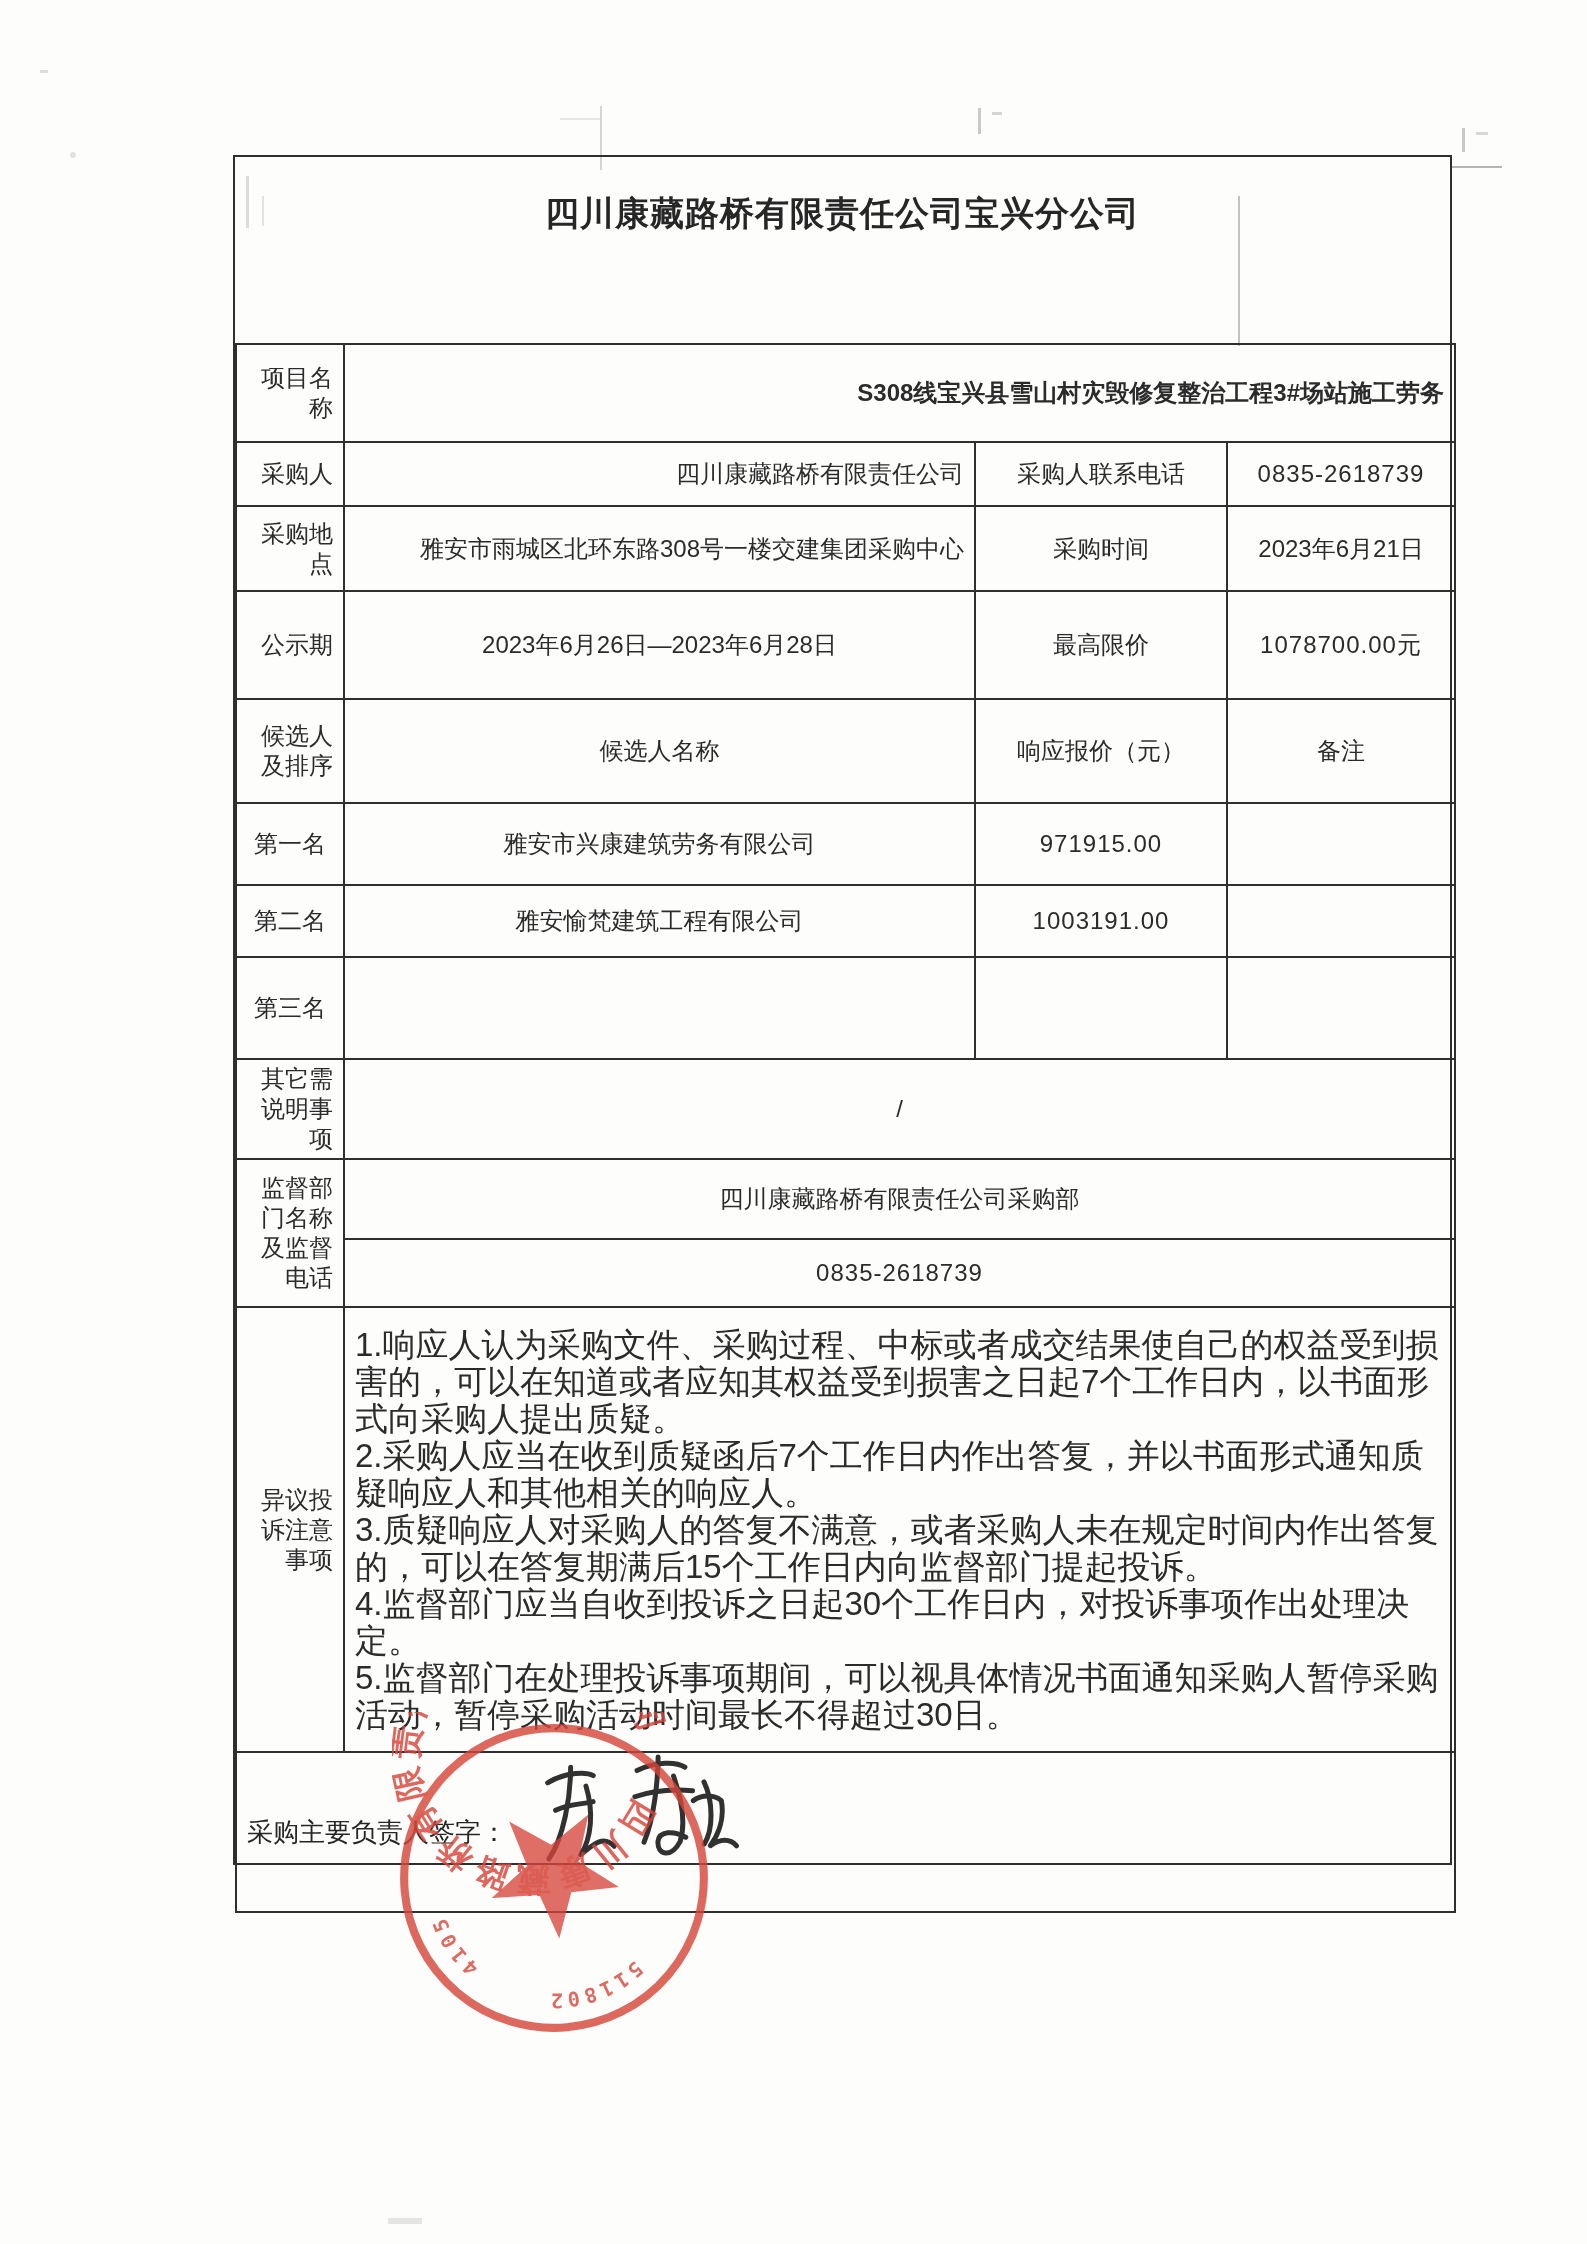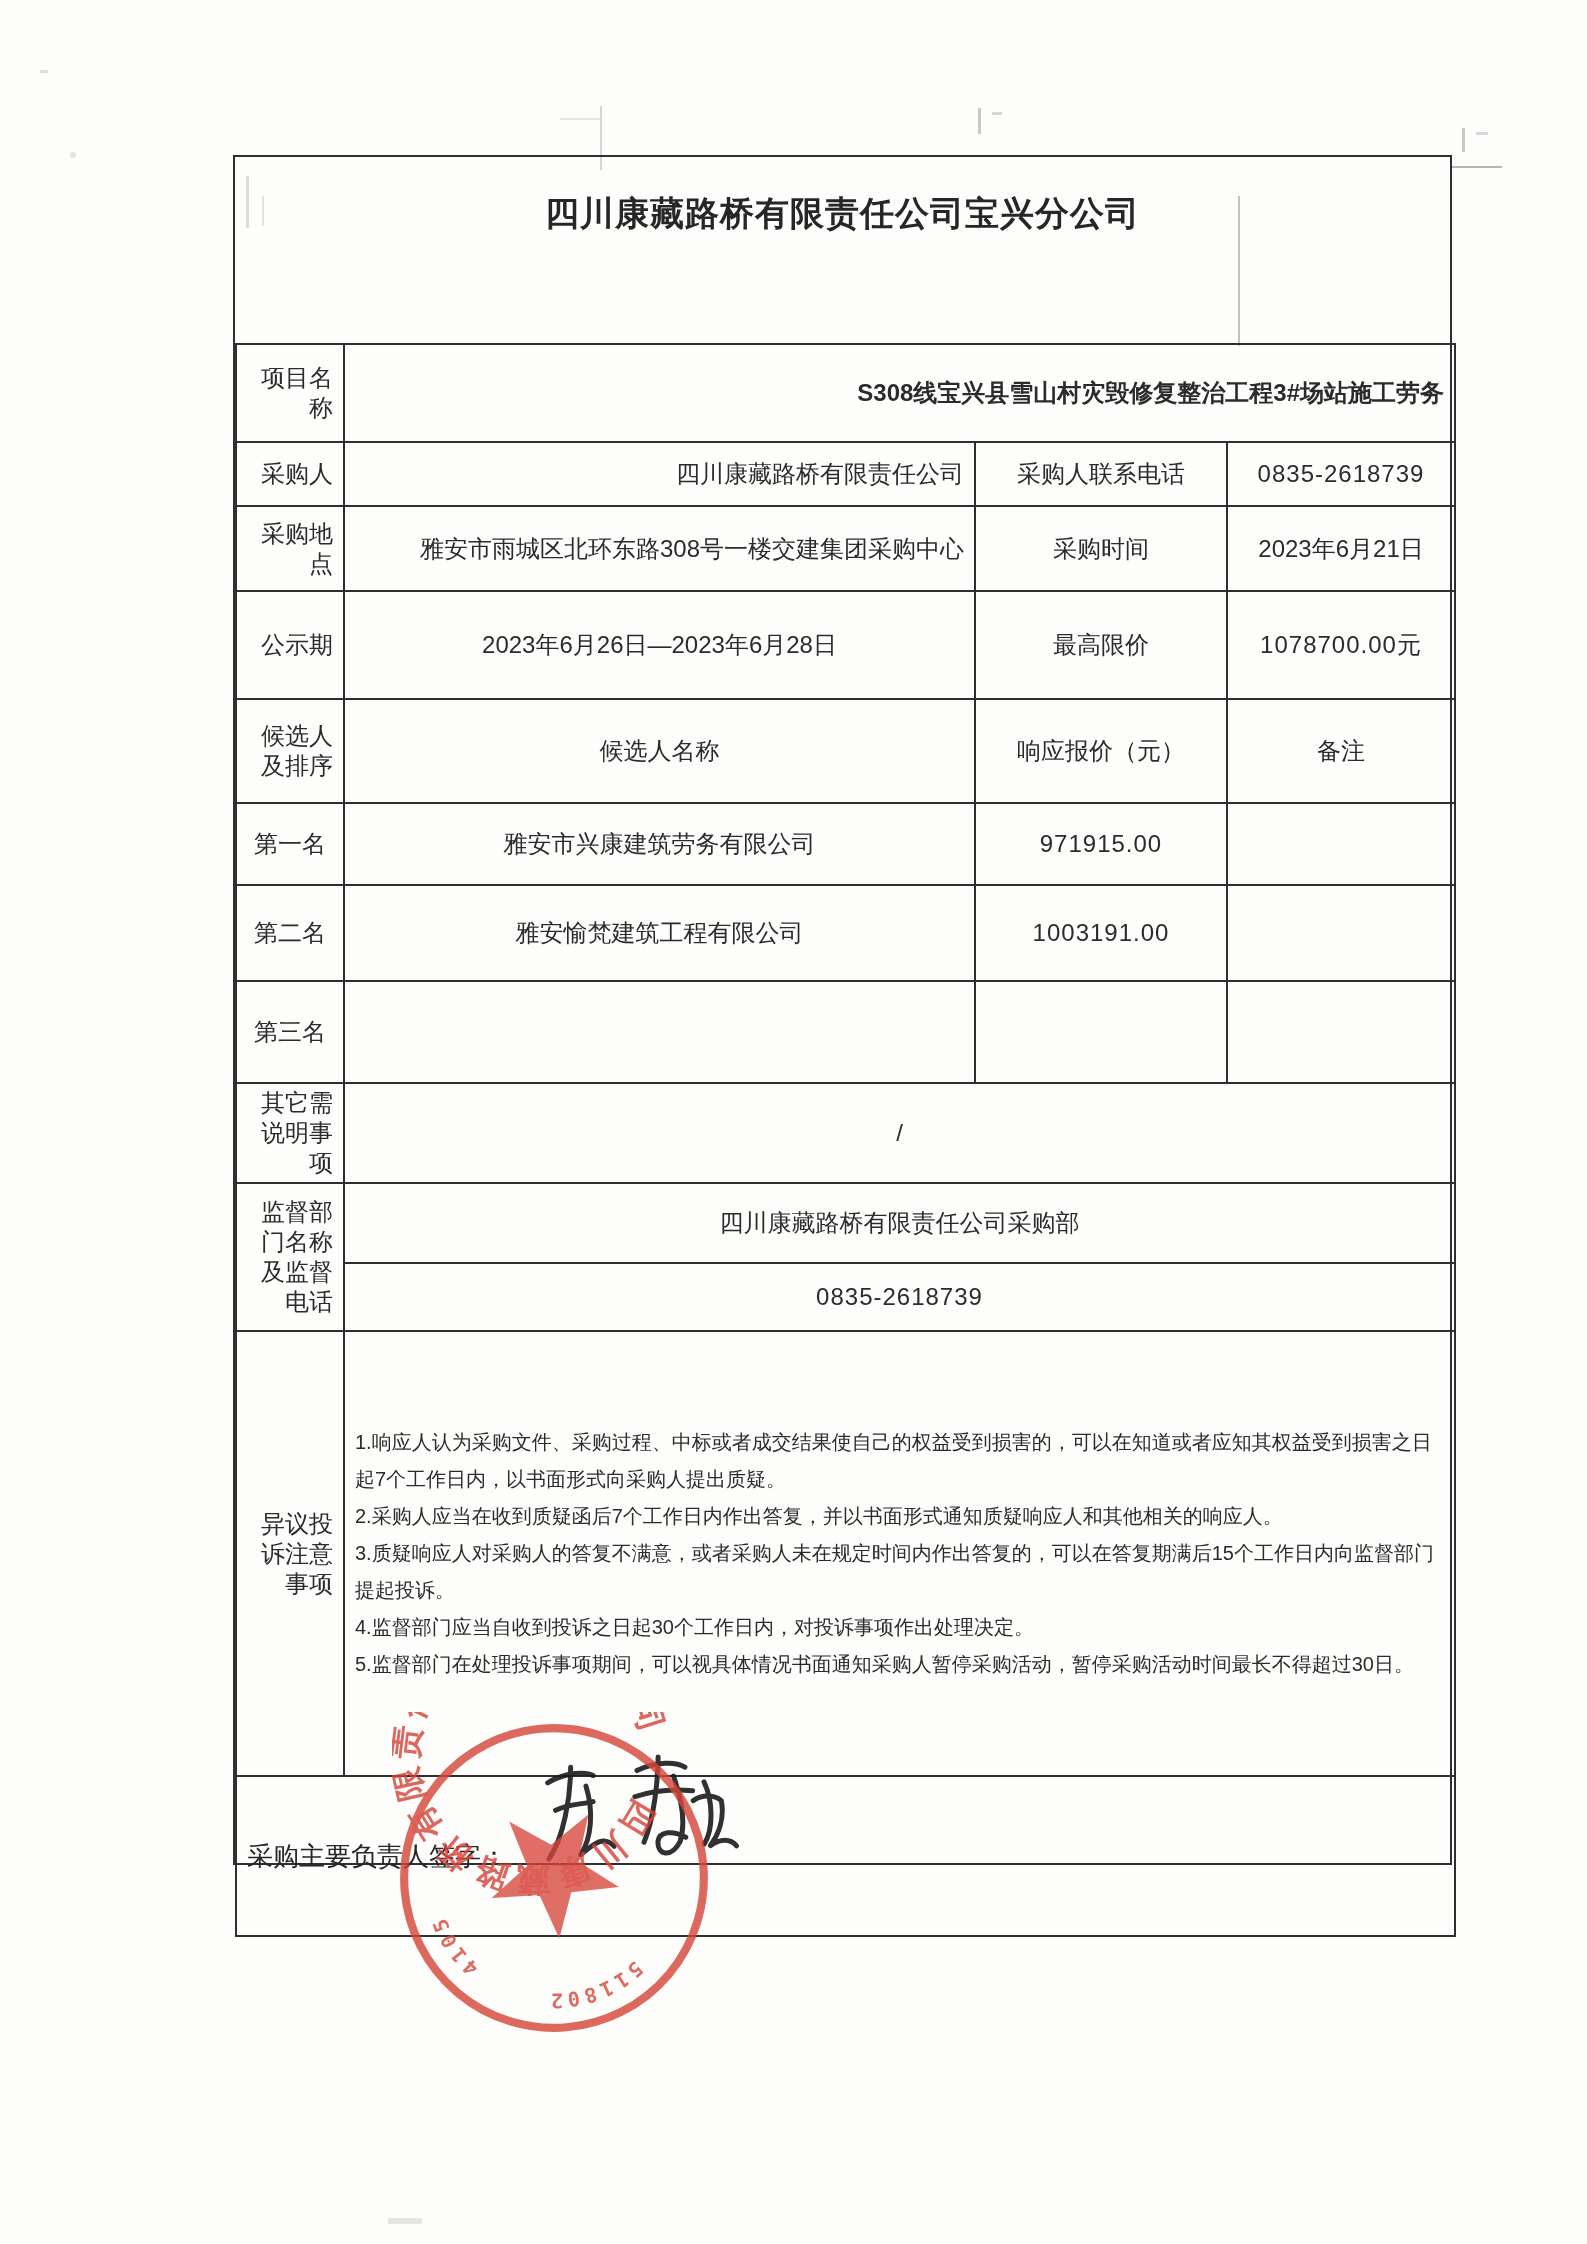--- a/index.html
+++ b/index.html
@@ -32,21 +32,21 @@
     padding:4px 10px;vertical-align:middle;
     word-break:break-all;overflow:hidden;
   }
   td.lab{text-align:right;padding:4px 12px;}
   td.rank{text-align:center;}
   td.cen{text-align:center;margin-top:22px;}
   td.val-left{text-align:right;padding-left:14px;}
   td.strong{font-weight:600;font-size:25px;}
   td.num{font-size:25px;letter-spacing:1px;text-align:center;}
   td.objection-cell{vertical-align:middle;padding:14px 12px;}
-  .obj-line{font-size:20px;line-height:37px;text-align:left;word-break:break-all;}
+  .obj-line{font-size:33px;line-height:37px;text-align:left;word-break:break-all;}
   td.sig-cell{position:relative;padding:0 0 0 12px;}
   .sig-label{font-size:26px;color:#262626;}
   
   .seal{position:absolute;left:392px;top:1712px;width:324px;height:332px;opacity:.88;pointer-events:none;}
   .signature{position:absolute;left:536px;top:1748px;width:220px;height:130px;transform:rotate(-4deg);pointer-events:none;}
   
   .art{position:absolute;background:#7a7a7a;pointer-events:none;}
   .a1{left:1238px;top:196px;width:2px;height:150px;opacity:.45;}
   .a2{left:600px;top:106px;width:2px;height:64px;opacity:.30;}
   .a3{left:978px;top:108px;width:3px;height:26px;opacity:.40;}
@@ -126,21 +126,21 @@
       <td class="cen">备注</td>
     </tr>
 
     <tr style="height:82px">
       <td class="rank">第一名</td>
       <td class="cen">雅安市兴康建筑劳务有限公司</td>
       <td class="num">971915.00</td>
       <td class="cen"></td>
     </tr>
 
-    <tr style="height:96px">
+    <tr style="height:72px">
       <td class="rank">第二名</td>
       <td class="cen">雅安愉梵建筑工程有限公司</td>
       <td class="num">1003191.00</td>
       <td class="cen"></td>
     </tr>
 
     <tr style="height:102px">
       <td class="rank">第三名</td>
       <td class="cen"></td>
       <td class="num"></td>

